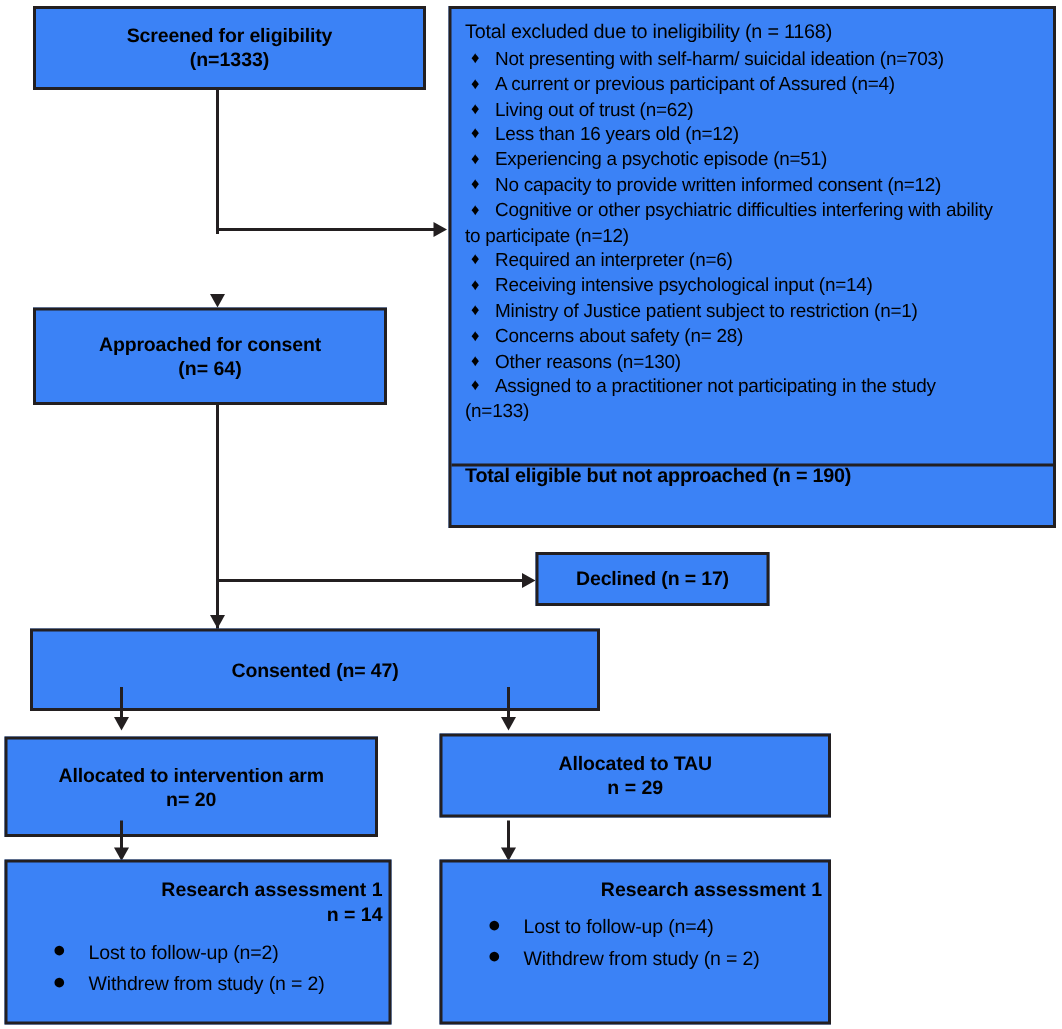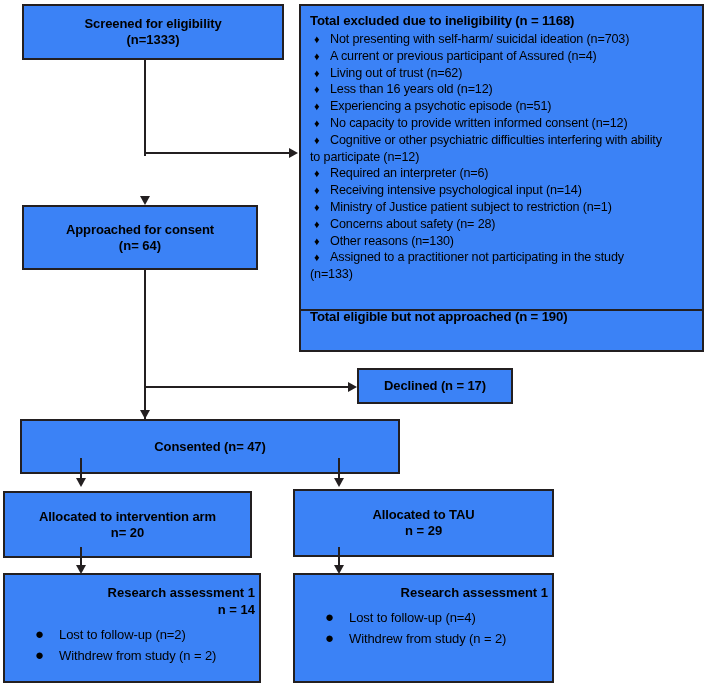--- a/index.html
+++ b/index.html
@@ -43,21 +43,21 @@
     line-height: 16px;
   }
   
   #excl-box {
     padding: 0;
   }
   .excl-top {
     padding: 7px 8px 6px 9px;
   }
   .excl-head {
-    font-weight: bold;
+    font-weight: normal;
     font-size: 13.2px;
     line-height: 16px;
     margin-bottom: 2px;
     letter-spacing: -0.15px;
   }
   .excl-list {
     list-style: none;
     margin: 0;
     padding: 0;
   }
@@ -218,21 +218,21 @@
   <div class="vline" style="left:80px; top:458px; height:23px;"></div>
   <div class="arrow-down" style="left:76px; top:478px;"></div>
   <div class="vline" style="left:338px; top:458px; height:23px;"></div>
   <div class="arrow-down" style="left:334px; top:478px;"></div>
 
   <div class="box box-center" id="alloc-int-box" style="left:3px; top:491px; width:249px; height:67px;">
     <div class="ttl">Allocated to intervention arm</div>
     <div class="sub">n= 20</div>
   </div>
 
-  <div class="box box-center" id="alloc-tau-box" style="left:293px; top:489px; width:261px; height:68px;">
+  <div class="box box-center" id="alloc-tau-box" style="left:293px; top:489px; width:261px; height:56px;">
     <div class="ttl">Allocated to TAU</div>
     <div class="sub">n = 29</div>
   </div>
 
   <div class="vline" style="left:80px; top:547px; height:22px;"></div>
   <div class="arrow-down" style="left:76px; top:565px;"></div>
   <div class="vline" style="left:338px; top:547px; height:22px;"></div>
   <div class="arrow-down" style="left:334px; top:565px;"></div>
 
   <div class="box" id="assess-int-box" style="left:3px; top:573px; width:258px; height:110px;">

